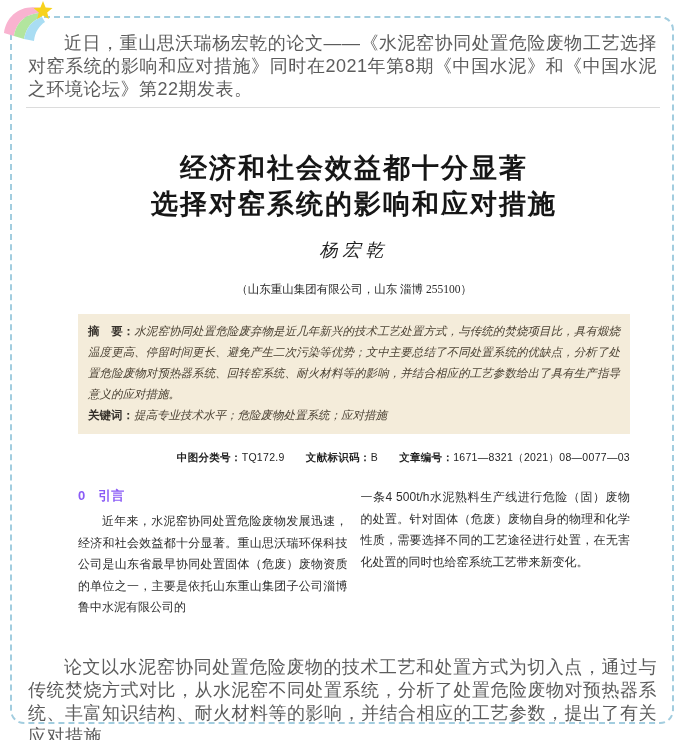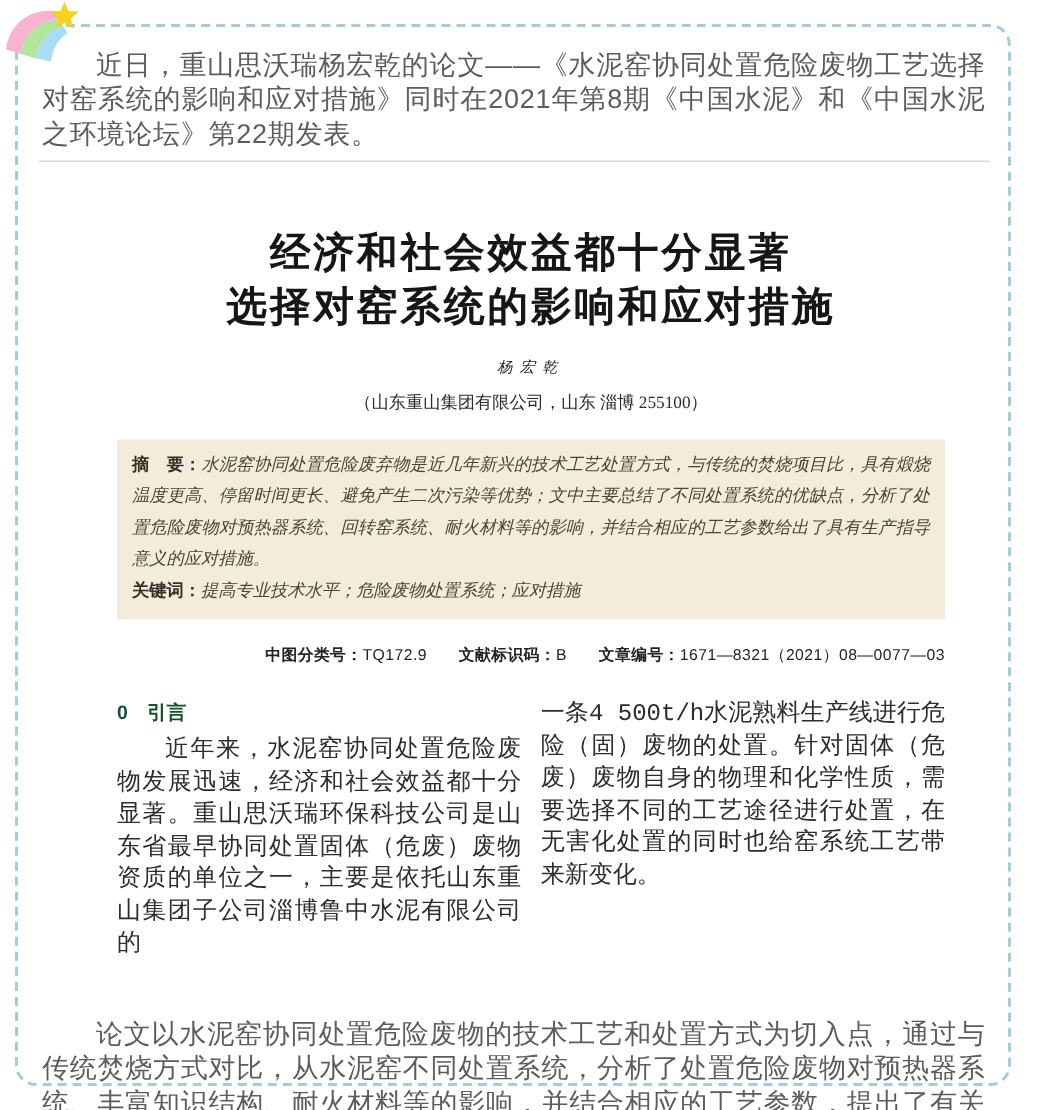--- a/index.html
+++ b/index.html
@@ -60,28 +60,28 @@
     font-size: 27px;
     line-height: 36px;
     font-weight: bold;
     letter-spacing: 2px;
     color: #161616;
     font-family: "Liberation Sans", sans-serif;
   }
   .paper-author {
     margin-top: 16px;
     text-align: center;
-    font-size: 10px;
+    font-size: 18px;
     letter-spacing: 5px;
     font-style: italic;
     font-family: "Liberation Serif", serif;
     color: #222222;
   }
   .paper-affil {
-    margin-top: 9px;
+    margin-top: 20px;
     text-align: center;
     font-size: 11.5px;
     font-family: "Liberation Serif", serif;
     color: #2b2b2b;
   }
   .abstract-box {
     margin-top: 17px;
     background: #f4ecda;
     padding: 7px 10px 8px 10px;
     font-size: 11.5px;
@@ -112,29 +112,29 @@
     display: flex;
     gap: 13px;
     margin-top: 22px;
     margin-bottom: 37px;
   }
   .col { flex: 1 1 0; }
   .section-heading {
     margin: 0 0 6px 0;
     font-size: 13px;
     font-weight: bold;
-    color: #14532d;
+    color: #8b5cf6;
     font-family: "Liberation Sans", sans-serif;
   }
   .col-p {
     margin: 0;
-    font-size: 16px;
+    font-size: 12px;
     line-height: 21.5px;
     text-align: justify;
-    font-family: Liberation Mono, monospace;
+    font-family: Liberation Sans, sans-serif;
     color: #2d2d2d;
   }
   .indent { text-indent: 2em; }
 
   .body-par-2 { margin-top: 5px; }
 </style>
 </head>
 <body>
 
 <div class="page">

